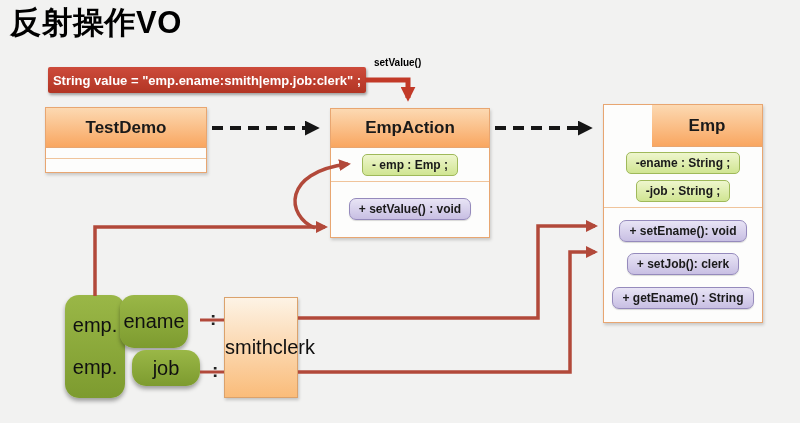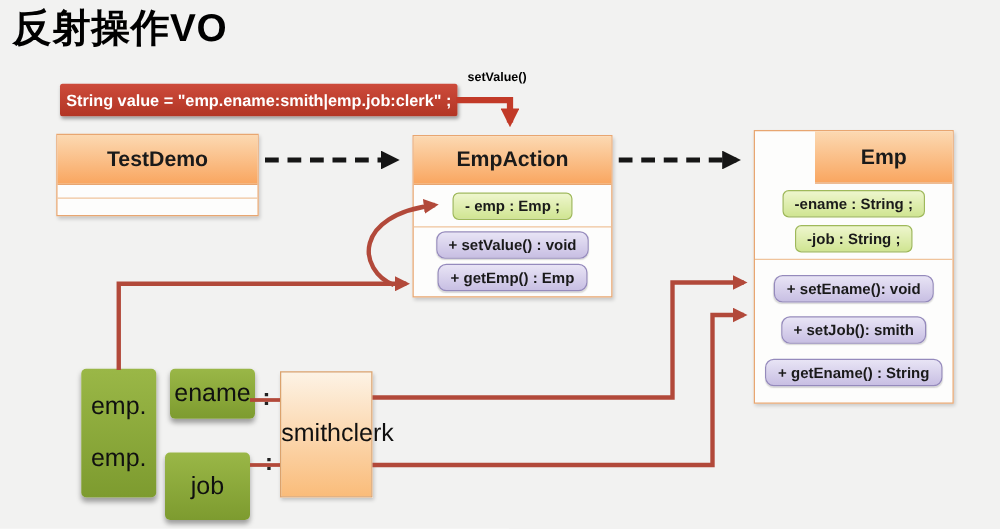--- a/index.html
+++ b/index.html
@@ -75,29 +75,29 @@
 
   #class-emp { left:603px; top:104px; width:160px; height:219px; }
   #class-emp .uml-header { height:42px;margin-left:48px; }
   #class-emp .attr-sec { height:61px; }
   #class-emp .meth-sec { height:112px; }
 
   
   .green-box {
     position:absolute;
     background:linear-gradient(#9ab747,#7d9b2f);
-    border-radius:4px;
+    border-radius:14px;
     box-shadow:0 3px 4px rgba(0,0,0,0.35);
     color:#101010; font-size:20px;
     display:flex; flex-direction:column;
     align-items:center; justify-content:space-evenly;
   }
   #obj-box   { left:65px;  top:295px; width:60px; height:103px; }
-  #field-ename { left:136px; top:295px; width:68px; height:40px; }
-  #field-job   { left:132px; top:362px; width:68px; height:54px; }
+  #field-ename { left:120px; top:295px; width:68px; height:53px; }
+  #field-job   { left:132px; top:350px; width:68px; height:36px; }
   .colon { position:absolute; font-size:19px; font-weight:bold; color:#222; }
   #colon-1 { left:210px; top:308px; }
   #colon-2 { left:212px; top:360px; }
   #value-box {
     left:224px; top:297px; width:74px; height:101px;
     background:linear-gradient(#fdf3e5,#fabc7a);
     border:1px solid #dba26c;
     box-shadow:1px 2px 3px rgba(0,0,0,0.2);
     color:#101010; font-size:20px;
     display:flex; flex-direction:row;
@@ -127,33 +127,32 @@
     <div class="uml-section empty-row"></div>
   </div>
 
   <div class="uml" id="class-empaction">
     <div class="uml-header">EmpAction</div>
     <div class="uml-section attr-sec sec-flex">
       <span class="pill pill-green">- emp : Emp ;</span>
     </div>
     <div class="uml-section meth-sec sec-flex">
       <span class="pill pill-purple">+ setValue() : void</span>
-      <span class="pill pill-purple">+ getEmp() : Emp</span>
     </div>
   </div>
 
   <div class="uml" id="class-emp">
     <div class="uml-header">Emp</div>
     <div class="uml-section attr-sec sec-flex">
       <span class="pill pill-green">-ename : String ;</span>
       <span class="pill pill-green">-job : String ;</span>
     </div>
     <div class="uml-section meth-sec sec-flex">
       <span class="pill pill-purple">+ setEname(): void</span>
-      <span class="pill pill-purple">+ setJob(): smith</span>
+      <span class="pill pill-purple">+ setJob(): clerk</span>
       <span class="pill pill-purple">+ getEname() : String</span>
     </div>
   </div>
 
   <div class="green-box" id="obj-box">
     <span>emp.</span>
     <span>emp.</span>
   </div>
   <div class="green-box" id="field-ename">
     <span>ename</span>

